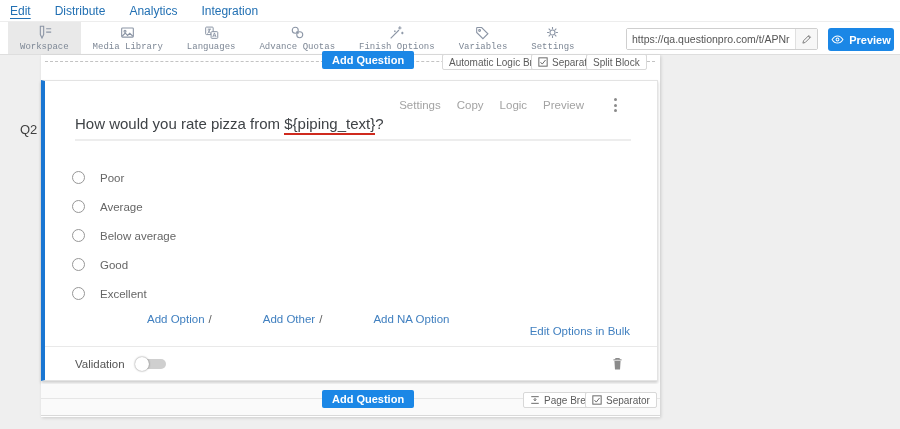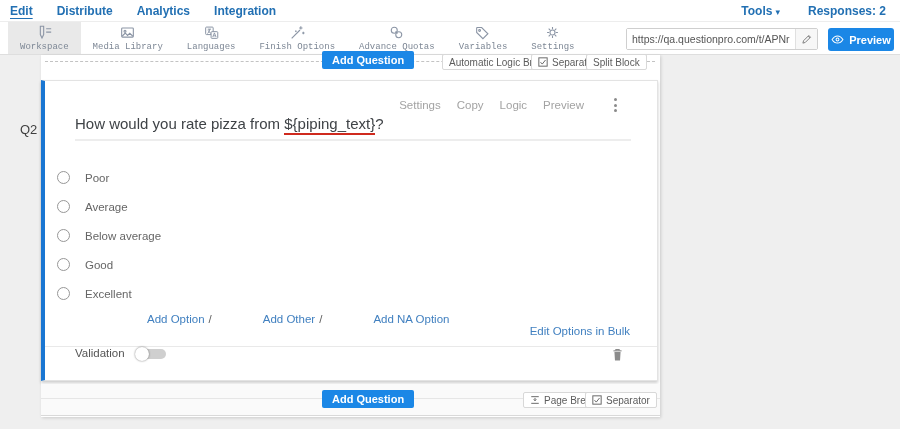--- a/index.html
+++ b/index.html
@@ -2,21 +2,21 @@
 <html><head>
 <meta charset="utf-8">
 <style>
   * { box-sizing: border-box; margin: 0; padding: 0; }
   body { background:#efefef; font-family:"Liberation Sans","DejaVu Sans",sans-serif; }
   .screen { position:relative; width:900px; height:429px; background:#efefef; overflow:hidden; }
 
   
   .topnav { position:absolute; top:0; left:0; width:900px; height:22px; background:#fff;
             border-bottom:1px solid #ededed; display:flex; align-items:center; padding:0 10px; }
-  .nav-item { font-size:12px; font-weight:700; color:#2270b3; margin-right:24px; cursor:pointer; white-space:nowrap; }
+  .nav-item { font-size:12px; font-weight:400; color:#2270b3; margin-right:24px; cursor:pointer; white-space:nowrap; }
   .nav-item.active { text-decoration:underline; text-underline-offset:3px; }
   .nav-right { margin-left:auto; display:flex; align-items:center; gap:28px; padding-right:4px; }
   .nav-right .nav-item { margin-right:0; }
   .caret { display:inline-block; font-size:9px; color:#2270b3; margin-left:3px; }
 
   
   .toolbar { position:absolute; top:22px; left:0; width:900px; height:33px; background:#fff;
              border-bottom:1px solid #dedede; display:flex; align-items:stretch; padding-left:8px;font-family:Liberation Mono, monospace; }
   .tool { display:flex; flex-direction:column; align-items:center; justify-content:center; gap:2px;
           padding:0 12px; cursor:pointer; min-width:56px; }
@@ -53,33 +53,33 @@
           border:1px solid #e3e3e3; border-left:4px solid #1976d2; box-shadow:0 2px 3px rgba(0,0,0,.20); }
   .card-actions { position:absolute; top:15px; right:38px; display:flex; align-items:center; gap:16px; }
   .card-action { font-size:11.5px; color:#a3a3a3; cursor:pointer; }
   .kebab { display:flex; flex-direction:column; gap:2.5px; margin-left:12px; cursor:pointer; padding:2px; }
   .kebab i { width:3px; height:3px; border-radius:50%; background:#8a8a8a; }
 
   .qtext { position:absolute; left:30px; top:34px; width:556px; font-size:15px; color:#3f4347;
            padding-bottom:7px; border-bottom:2px solid #ededed; cursor:text; }
   .piping { border-bottom:2.5px solid #cf2a1e; padding-bottom:1px; }
 
-  .options { position:absolute; left:12px; top:82px;text-align:center; }
+  .options { position:absolute; left:27px; top:82px;text-align:center; }
   .opt-row { height:29px; display:flex; align-items:center; gap:15px; }
   .radio { width:13px; height:13px; border:1px solid #979797; border-radius:50%; background:#fff;
            flex:0 0 auto; cursor:pointer; }
   .opt-label { font-size:11.5px; color:#666; cursor:text; }
 
   .add-links { position:absolute; left:55px; top:232px; font-size:11.5px; }
   .add-link { color:#4180c0; cursor:pointer;margin-left:47px; }
   .slash { color:#5c5c5c; margin:0 4px; }
   .bulk-link { position:absolute; right:27px; top:244px; font-size:11.5px; color:#4180c0; cursor:pointer; }
 
   .card-footer { position:absolute; left:0; right:0; top:265px; bottom:0; border-top:1px solid #e9e9e9;
-                 display:flex; align-items:flex-start; padding:0 33px 0 30px; }
+                 display:flex; align-items:center; padding:0 33px 0 30px; }
   .validation-label { font-size:11.5px; color:#555; }
   .switch { position:relative; width:32px; height:14px; margin-left:10px; cursor:pointer; flex:0 0 auto; }
   .switch .track { position:absolute; left:5px; top:2px; width:26px; height:10px; border-radius:5px; background:#cfcfcf; }
   .switch .knob { position:absolute; left:0; top:0; width:14px; height:14px; border-radius:50%; background:#fff;
                   box-shadow:0 0 2px rgba(0,0,0,.55); }
   .trash { margin-left:auto; cursor:pointer; display:flex; }
 
   
   .bottom-rows { position:absolute; left:0; right:0; top:329px; height:33px; }
   .bottom-rows .row1 { height:15px; background:#fafafa; border-bottom:1px solid #e6e6e6; }
@@ -88,24 +88,20 @@
 </head>
 <body>
 
 <div class="screen">
 
   <div class="topnav">
     <span class="nav-item active">Edit</span>
     <span class="nav-item">Distribute</span>
     <span class="nav-item">Analytics</span>
     <span class="nav-item">Integration</span>
-    <span class="nav-right">
-      <span class="nav-item"><span>Tools</span><span class="caret">▾</span></span>
-      <span class="nav-item">Responses: 2</span>
-    </span>
   </div>
 
   <div class="toolbar">
     <div class="tool active">
       <span>
           <svg width="17" height="15" viewBox="0 0 20 18" fill="none" stroke="#8b95a5" stroke-width="1.3">
             <path d="M5 1.5v10l2 4 2-4v-10H5z"></path>
             <path d="M12 4.5h6M12 8.5h6"></path>
           </svg>
         </span>
@@ -128,37 +124,37 @@
             <path d="M5.5 5h4M7.5 5v1c0 2-1 3.5-2.5 4M6 6.5c.8 1.8 2 3 3.5 3.5"></path>
             <rect x="9.5" y="8" width="8" height="8" rx="1" fill="#fff"></rect>
             <path d="M11.5 14.5l2-5 2 5M12.2 13h2.6" stroke-width="1.1"></path>
           </svg>
         </span>
       <span class="tlabel">Languages</span>
     </div>
     <div class="tool">
       <span>
           <svg width="17" height="15" viewBox="0 0 20 18" fill="none" stroke="#8b95a5" stroke-width="1.3">
+            <circle cx="7.3" cy="6.3" r="3.6"></circle>
+            <circle cx="12.7" cy="11.7" r="3.6"></circle>
+            <path d="M8.8 7.8l2.4 2.4"></path>
+          </svg>
+        </span>
+      <span class="tlabel">Advance Quotas</span>
+    </div>
+    <div class="tool">
+      <span>
+          <svg width="17" height="15" viewBox="0 0 20 18" fill="none" stroke="#8b95a5" stroke-width="1.3">
             <path d="M3 16L13 6"></path>
             <path d="M14 1.5v4M12 3.5h4"></path>
             <path d="M17 8v3M15.5 9.5h3"></path>
             <path d="M8 6.5v2M7 7.5h2" stroke-width="1"></path>
           </svg>
         </span>
       <span class="tlabel">Finish Options</span>
-    </div>
-    <div class="tool">
-      <span>
-          <svg width="17" height="15" viewBox="0 0 20 18" fill="none" stroke="#8b95a5" stroke-width="1.3">
-            <circle cx="7.3" cy="6.3" r="3.6"></circle>
-            <circle cx="12.7" cy="11.7" r="3.6"></circle>
-            <path d="M8.8 7.8l2.4 2.4"></path>
-          </svg>
-        </span>
-      <span class="tlabel">Advance Quotas</span>
     </div>
     <div class="tool">
       <span>
           <svg width="17" height="15" viewBox="0 0 20 18" fill="none" stroke="#8b95a5" stroke-width="1.3">
             <path d="M3 3.5v5.5l7.5 7.5 6-6L9 3H3.5z"></path>
             <circle cx="6.5" cy="6.5" r="1.1"></circle>
           </svg>
         </span>
       <span class="tlabel">Variables</span>
     </div>

